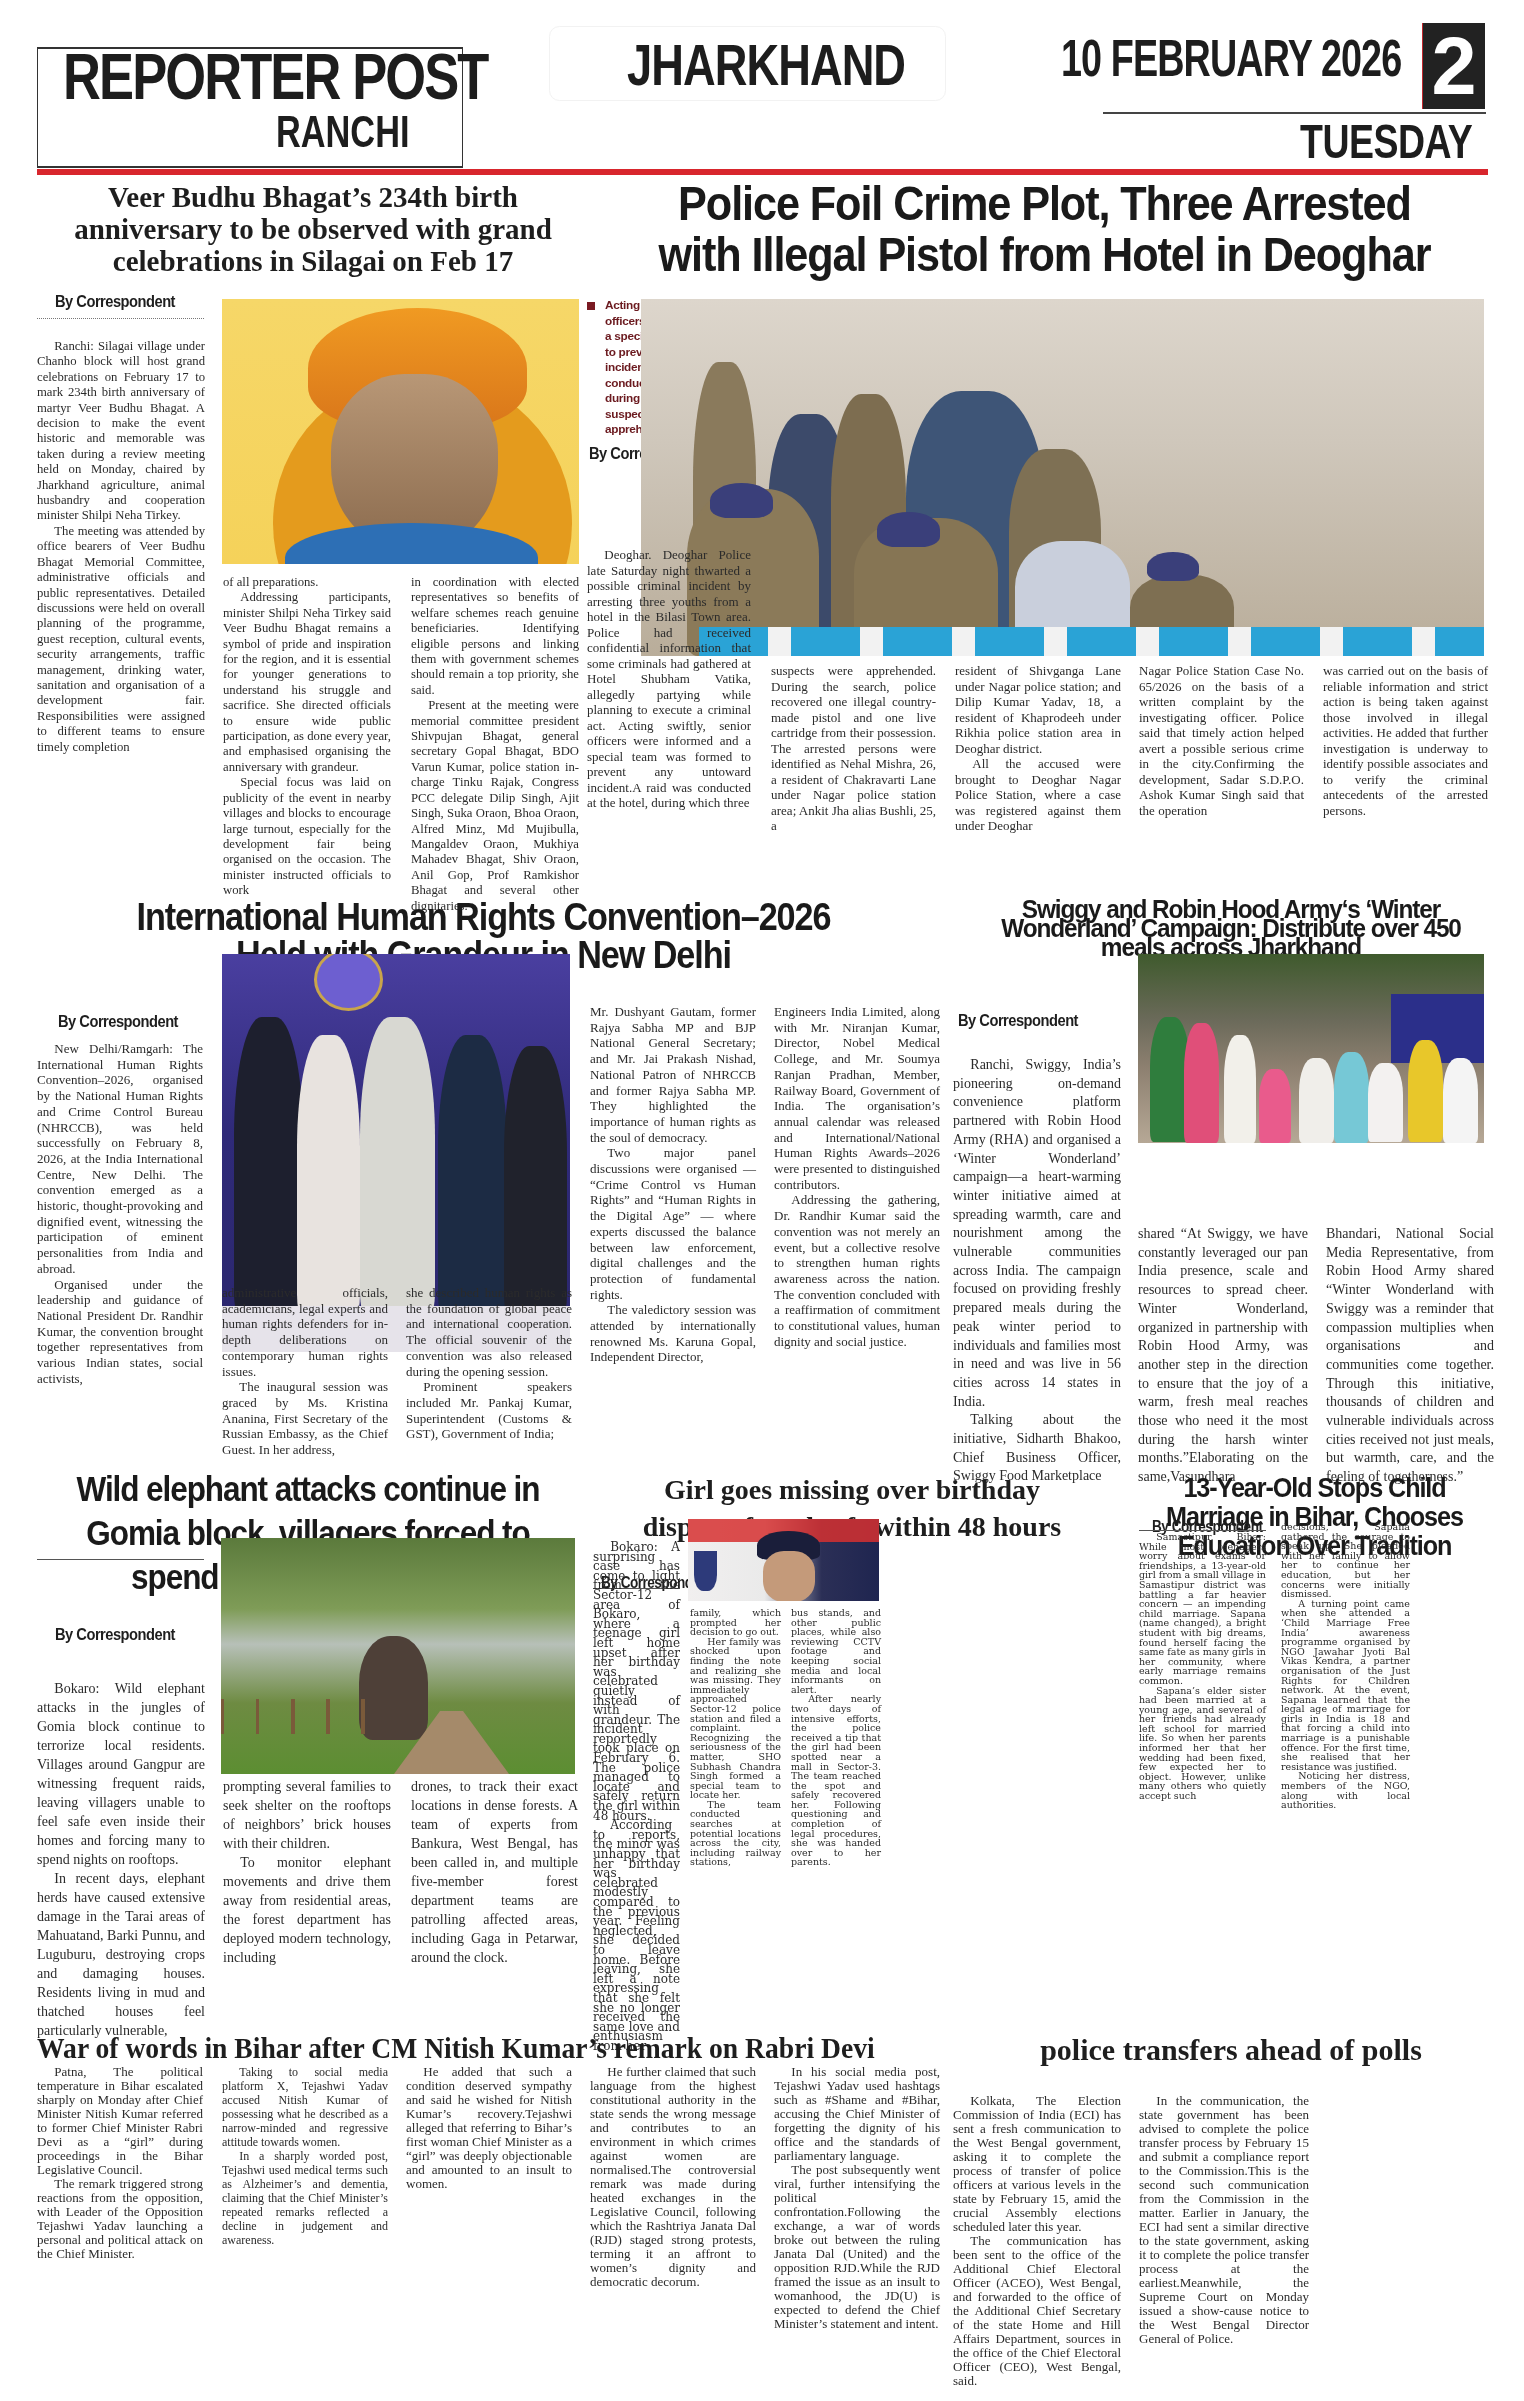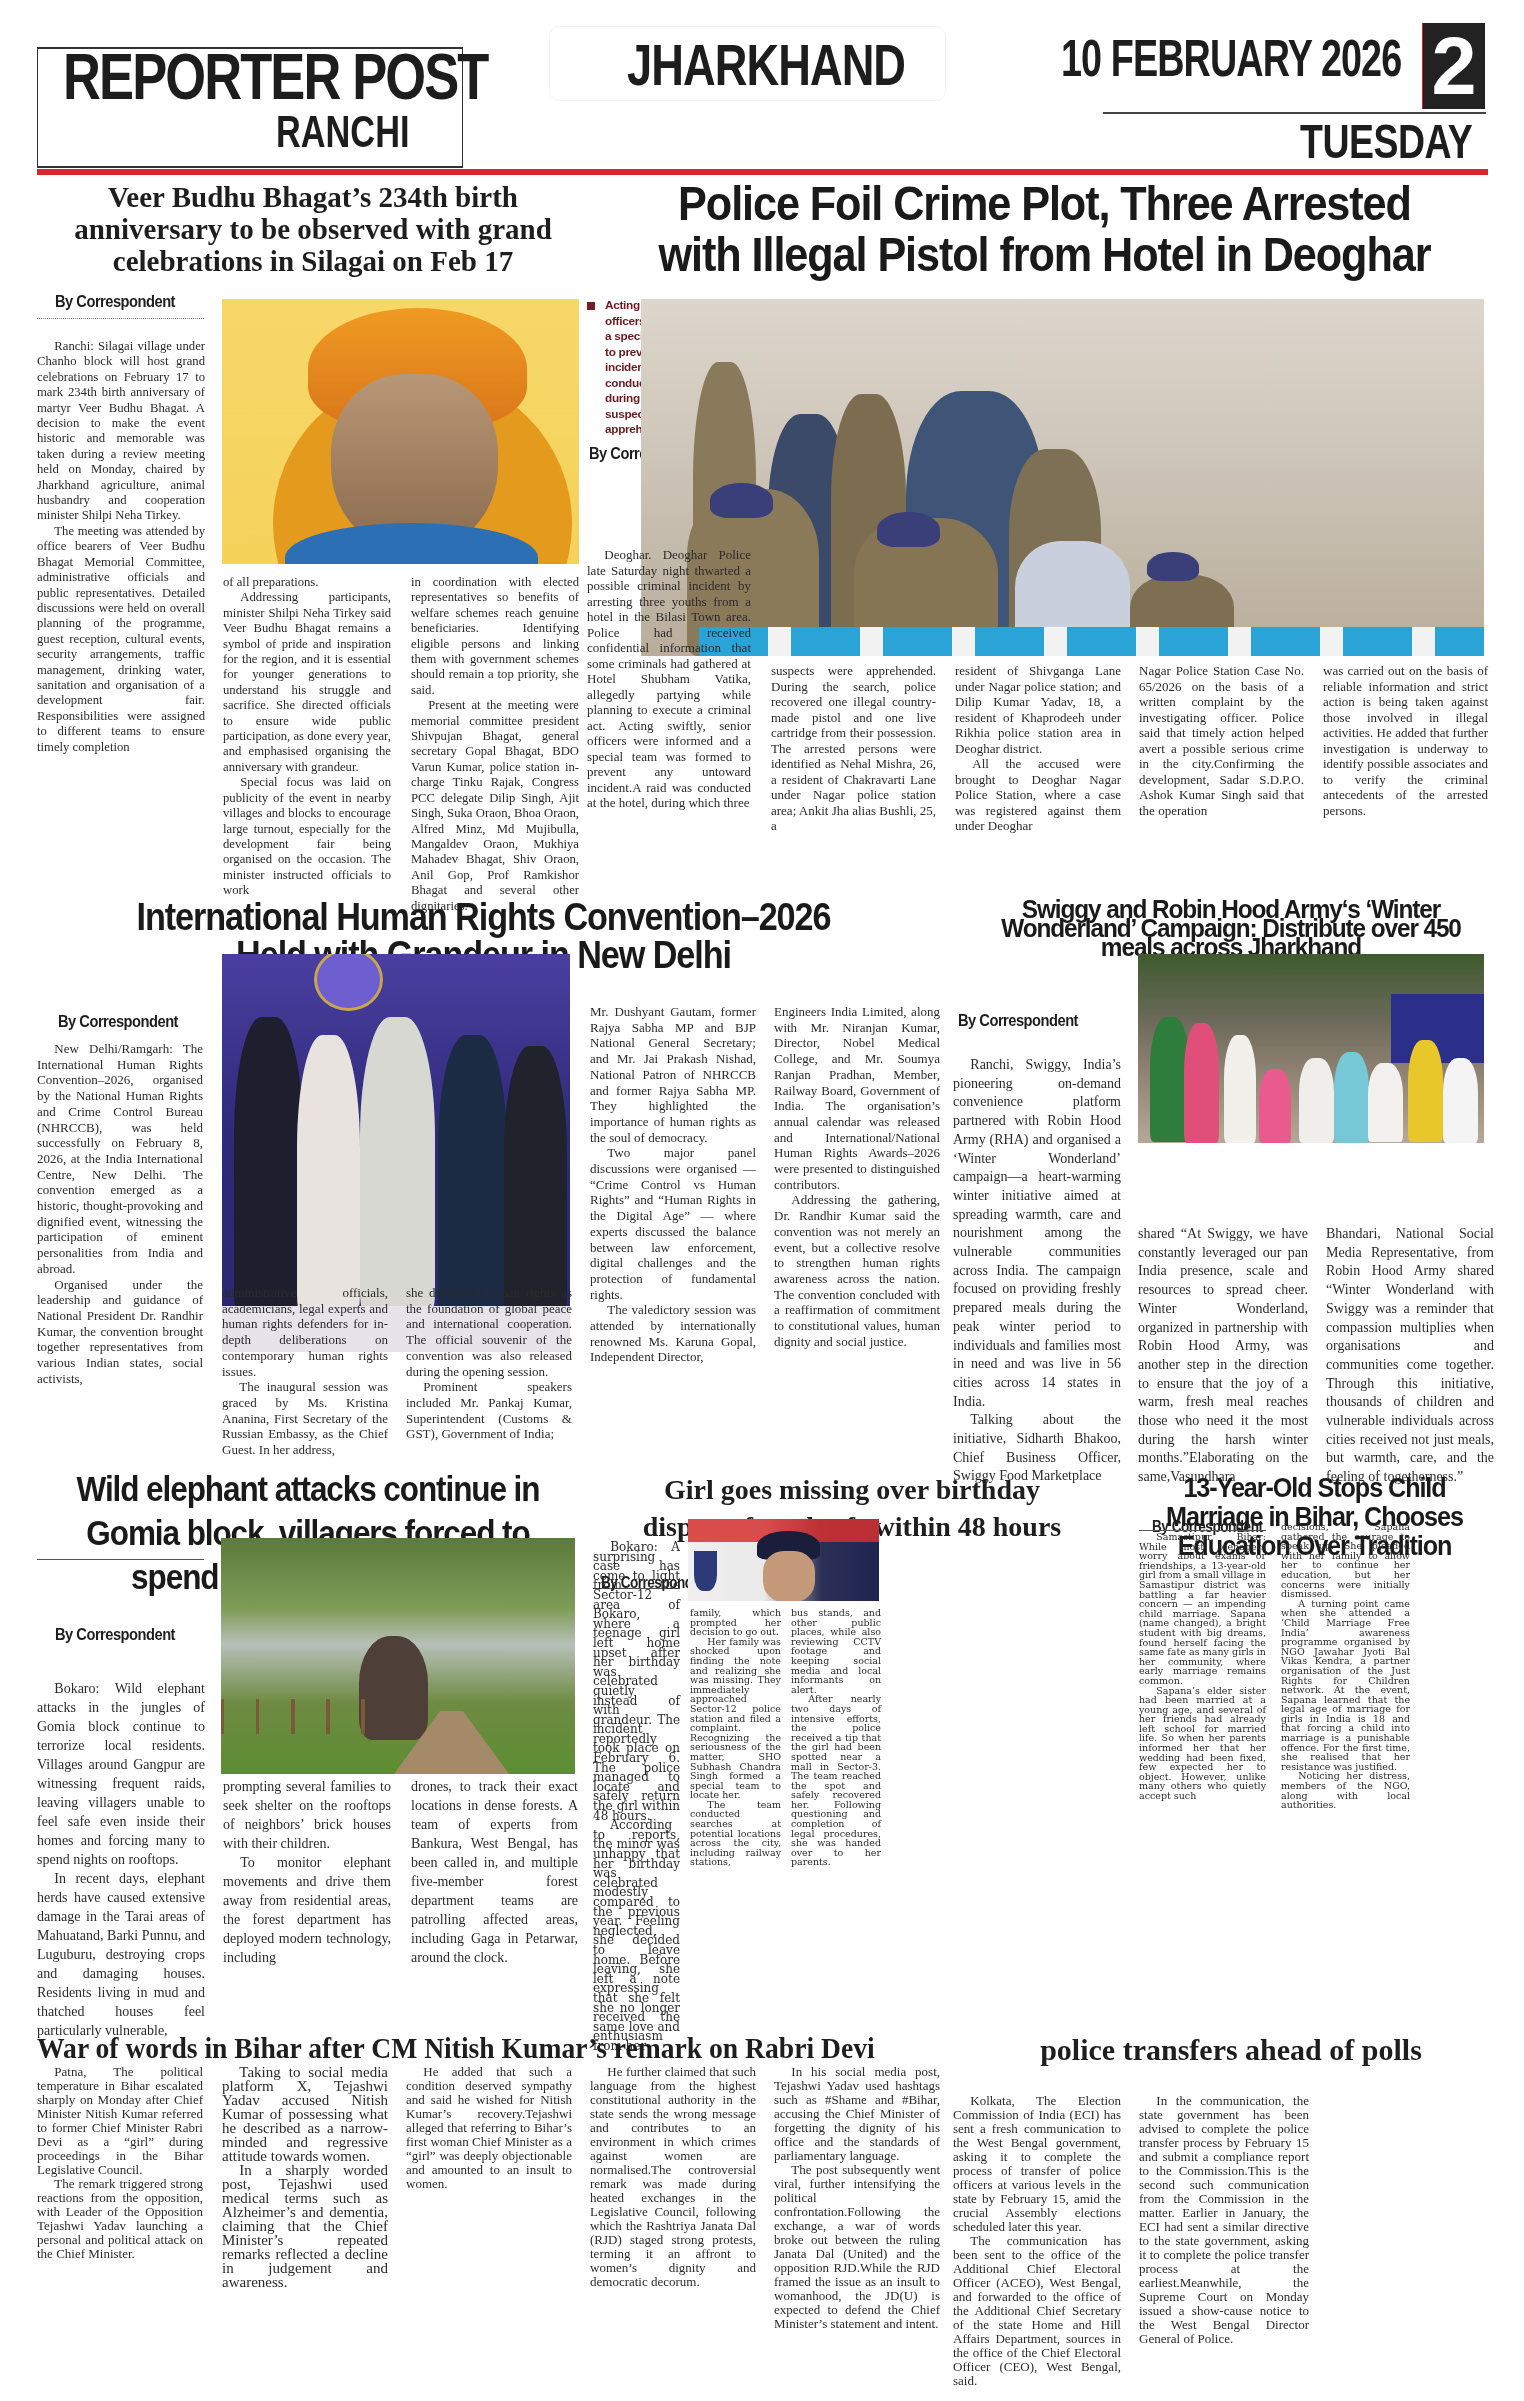--- a/index.html
+++ b/index.html
@@ -272,21 +272,21 @@
   <p class="noindent">decisions, Sapana gathered the courage to speak up. She pleaded with her family to allow her to continue her education, but her concerns were initially dismissed.</p>
   <p>A turning point came when she attended a ‘Child Marriage Free India’ awareness programme organised by NGO Jawahar Jyoti Bal Vikas Kendra, a partner organisation of the Just Rights for Children network. At the event, Sapana learned that the legal age of marriage for girls in India is 18 and that forcing a child into marriage is a punishable offence. For the first time, she realised that her resistance was justified.</p>
   <p>Noticing her distress, members of the NGO, along with local authorities.</p>
 </div>
 
 <div class="abs hl-serif" style="left:37px; top:2031px; width:903px; font-size:30px; text-align:left; white-space:nowrap; transform:scaleX(0.92); transform-origin:left top;">War of words in Bihar after CM Nitish Kumar’s remark on Rabri Devi</div>
 <div class="abs col" style="left:37px; top:2065px; width:166px; font-size:13px; line-height:14px;">
   <p>Patna, The political temperature in Bihar escalated sharply on Monday after Chief Minister Nitish Kumar referred to former Chief Minister Rabri Devi as a “girl” during proceedings in the Bihar Legislative Council.</p>
   <p>The remark triggered strong reactions from the opposition, with Leader of the Opposition Tejashwi Yadav launching a personal and political attack on the Chief Minister.</p>
 </div>
-<div class="abs col" style="left:222px; top:2065px; width:166px; font-size:15px; line-height:14px;">
+<div class="abs col" style="left:222px; top:2065px; width:166px; font-size:12px; line-height:14px;">
   <p>Taking to social media platform X, Tejashwi Yadav accused Nitish Kumar of possessing what he described as a narrow-minded and regressive attitude towards women.</p>
   <p>In a sharply worded post, Tejashwi used medical terms such as Alzheimer’s and dementia, claiming that the Chief Minister’s repeated remarks reflected a decline in judgement and awareness.</p>
 </div>
 <div class="abs col" style="left:406px; top:2065px; width:166px; font-size:13px; line-height:14px;">
   <p>He added that such a condition deserved sympathy and said he wished for Nitish Kumar’s recovery.Tejashwi alleged that referring to Bihar’s first woman Chief Minister as a “girl” was deeply objectionable and amounted to an insult to women.</p>
 </div>
 <div class="abs col" style="left:590px; top:2065px; width:166px; font-size:13px; line-height:14px;">
   <p>He further claimed that such language from the highest constitutional authority in the state sends the wrong message and contributes to an environment in which crimes against women are normalised.The controversial remark was made during heated exchanges in the Legislative Council, following which the Rashtriya Janata Dal (RJD) staged strong protests, terming it an affront to women’s dignity and democratic decorum.</p>
 </div>
 <div class="abs col" style="left:774px; top:2065px; width:166px; font-size:13px; line-height:14px;">

